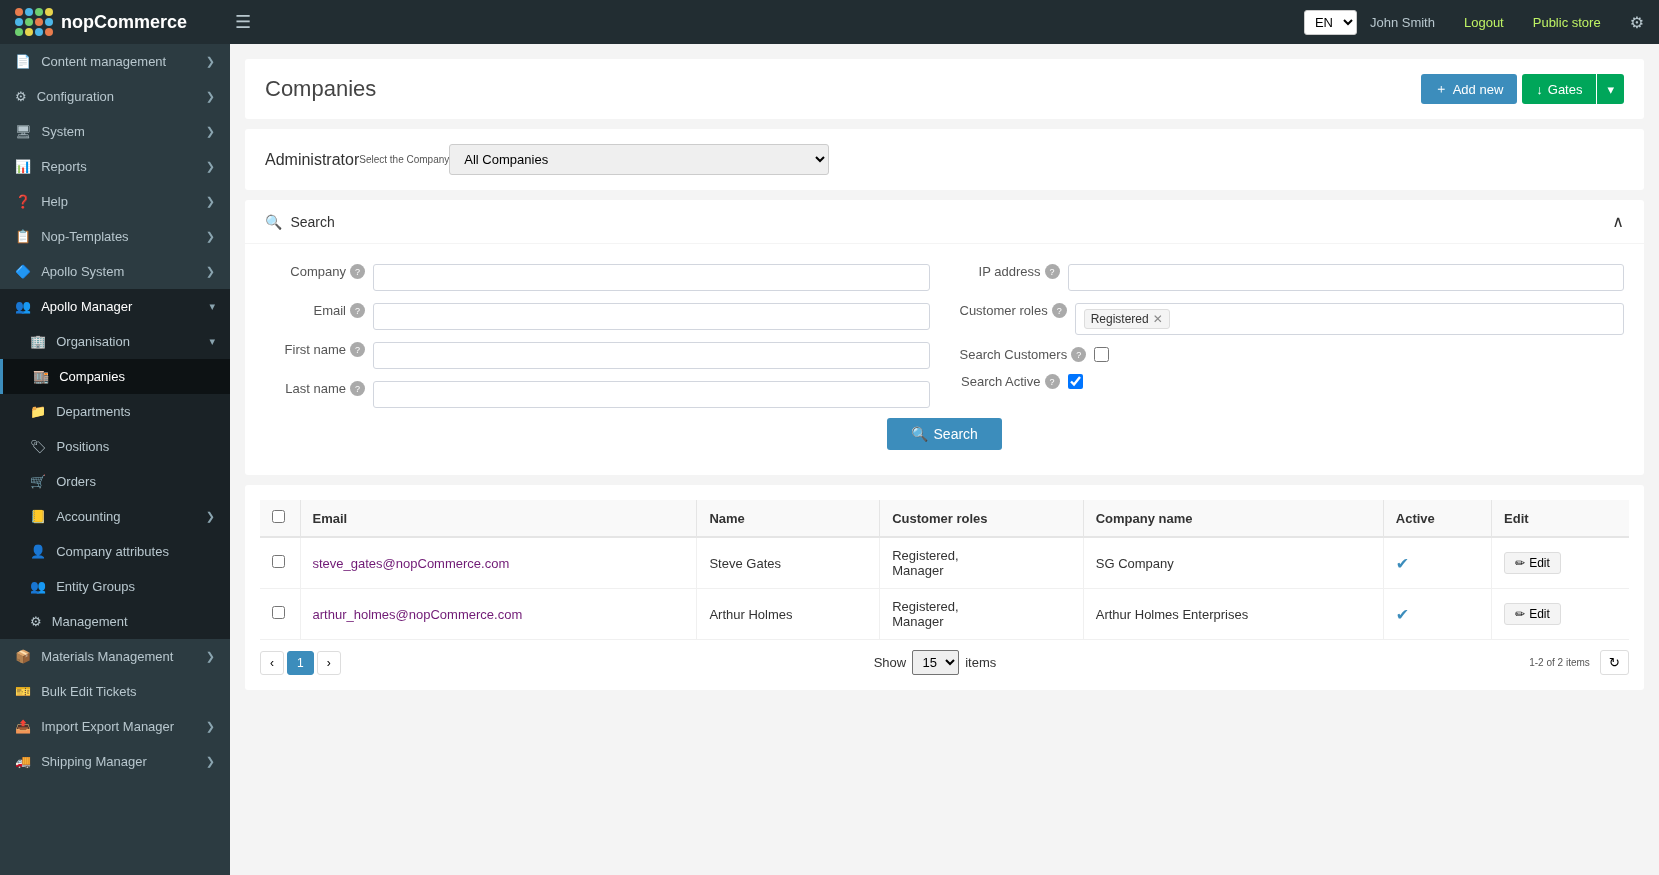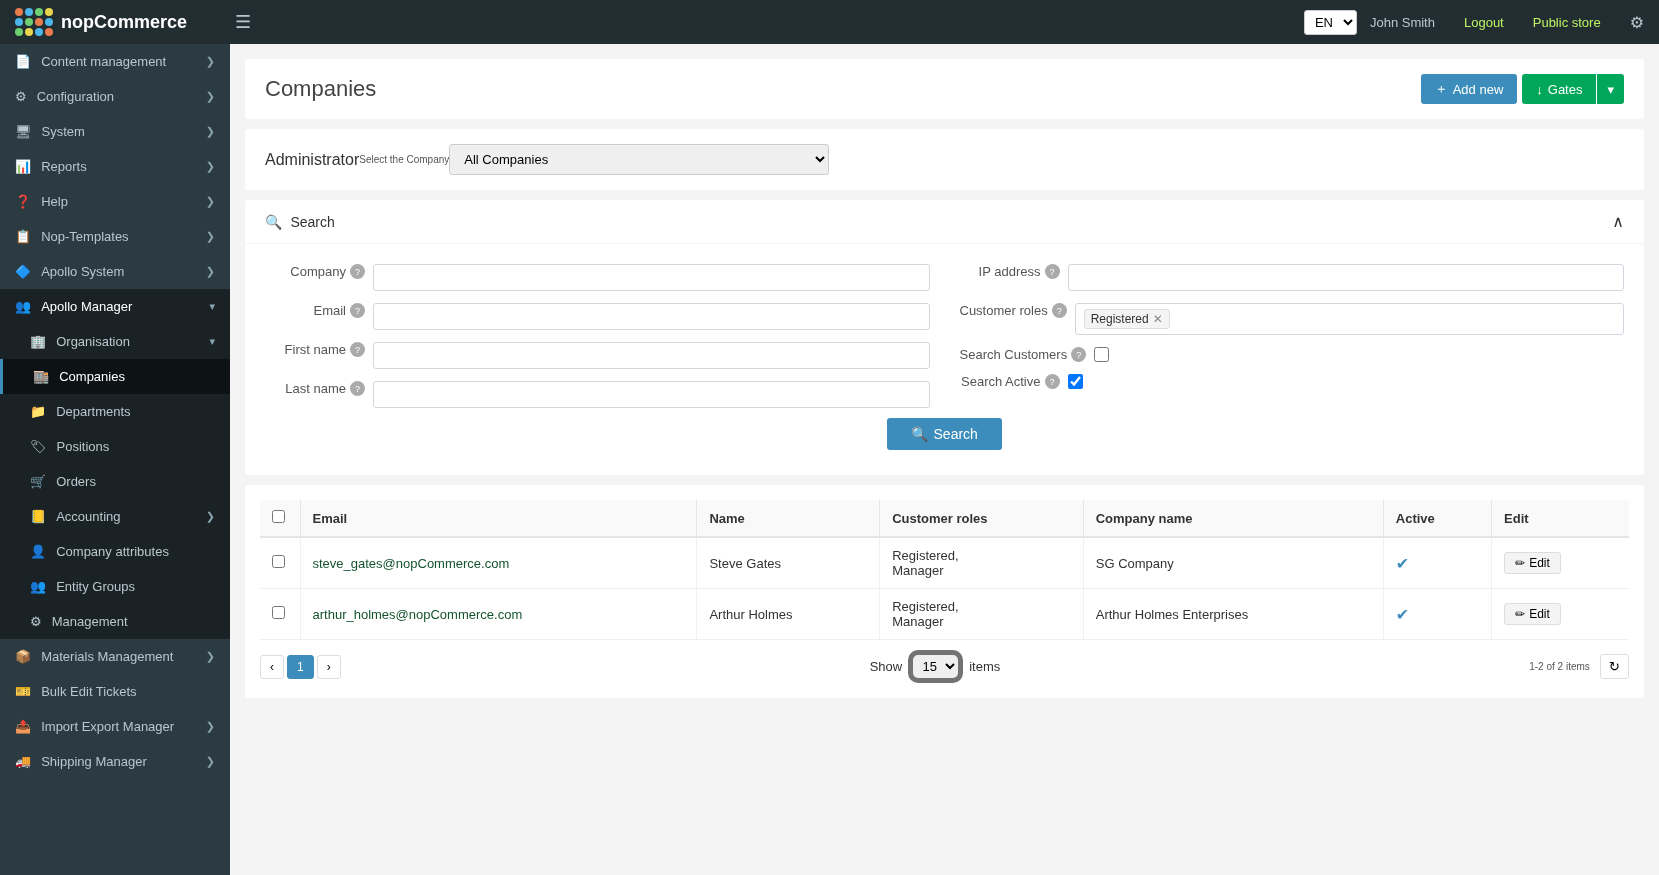--- a/index.html
+++ b/index.html
@@ -69,31 +69,31 @@
     .role-tag .remove { cursor: pointer; color: #888; }
     .search-btn-row { display: flex; justify-content: center; padding: 10px 0 5px; }
 
     
     .table-section { background: #fff; border-radius: 3px; padding: 15px; }
     table { width: 100%; border-collapse: collapse; font-size: 13px; }
     thead th { background: #f9f9f9; padding: 10px 12px; text-align: left; font-weight: 600; color: #333; border-bottom: 2px solid #e5e5e5; border-right: 1px solid #e5e5e5; }
     thead th:last-child { border-right: none; }
     tbody td { padding: 10px 12px; border-bottom: 1px solid #f0f0f0; border-right: 1px solid #f0f0f0; vertical-align: middle; }
     tbody td:last-child { border-right: none; }
-    .email-link { color: #14532d; text-decoration: none; }
+    .email-link { color: #701a75; text-decoration: none; }
     .check-icon { color: #3c8dbc; font-size: 16px; }
     .edit-btn { padding: 3px 10px; background: #f4f4f4; border: 1px solid #ddd; border-radius: 3px; cursor: pointer; font-size: 12px; display: flex; align-items: center; gap: 4px; }
 
     
     .pagination-bar { display: flex; align-items: center; justify-content: space-between; padding: 10px 0 0; }
     .pagination { display: flex; align-items: center; gap: 3px; }
     .page-btn { padding: 4px 9px; border: 1px solid #ddd; background: #fff; cursor: pointer; border-radius: 3px; font-size: 12px; }
     .page-btn.active { background: #3c8dbc; color: #fff; border-color: #3c8dbc; }
     .show-items { display: flex; align-items: center; gap: 6px; font-size: 13px; }
-    .show-items select { border: 5px solid #737373; padding: 3px 5px; border-radius: 10px; font-size: 13px; text-align: center; }
+    .show-items select { border: 1px solid #737373; padding: 3px 5px; border-radius: 2px; font-size: 13px; text-align: center; }
     .items-count { font-size: 10px; color: #555; }
     .refresh-btn { padding: 4px 8px; border: 1px solid #ddd; background: #fff; cursor: pointer; border-radius: 3px; }
 
     
     ::-webkit-scrollbar { width: 6px; }
     ::-webkit-scrollbar-track { background: #2c3b41; }
     ::-webkit-scrollbar-thumb { background: #4a6572; border-radius: 3px; }
   </style>
 </head>
 <body>

